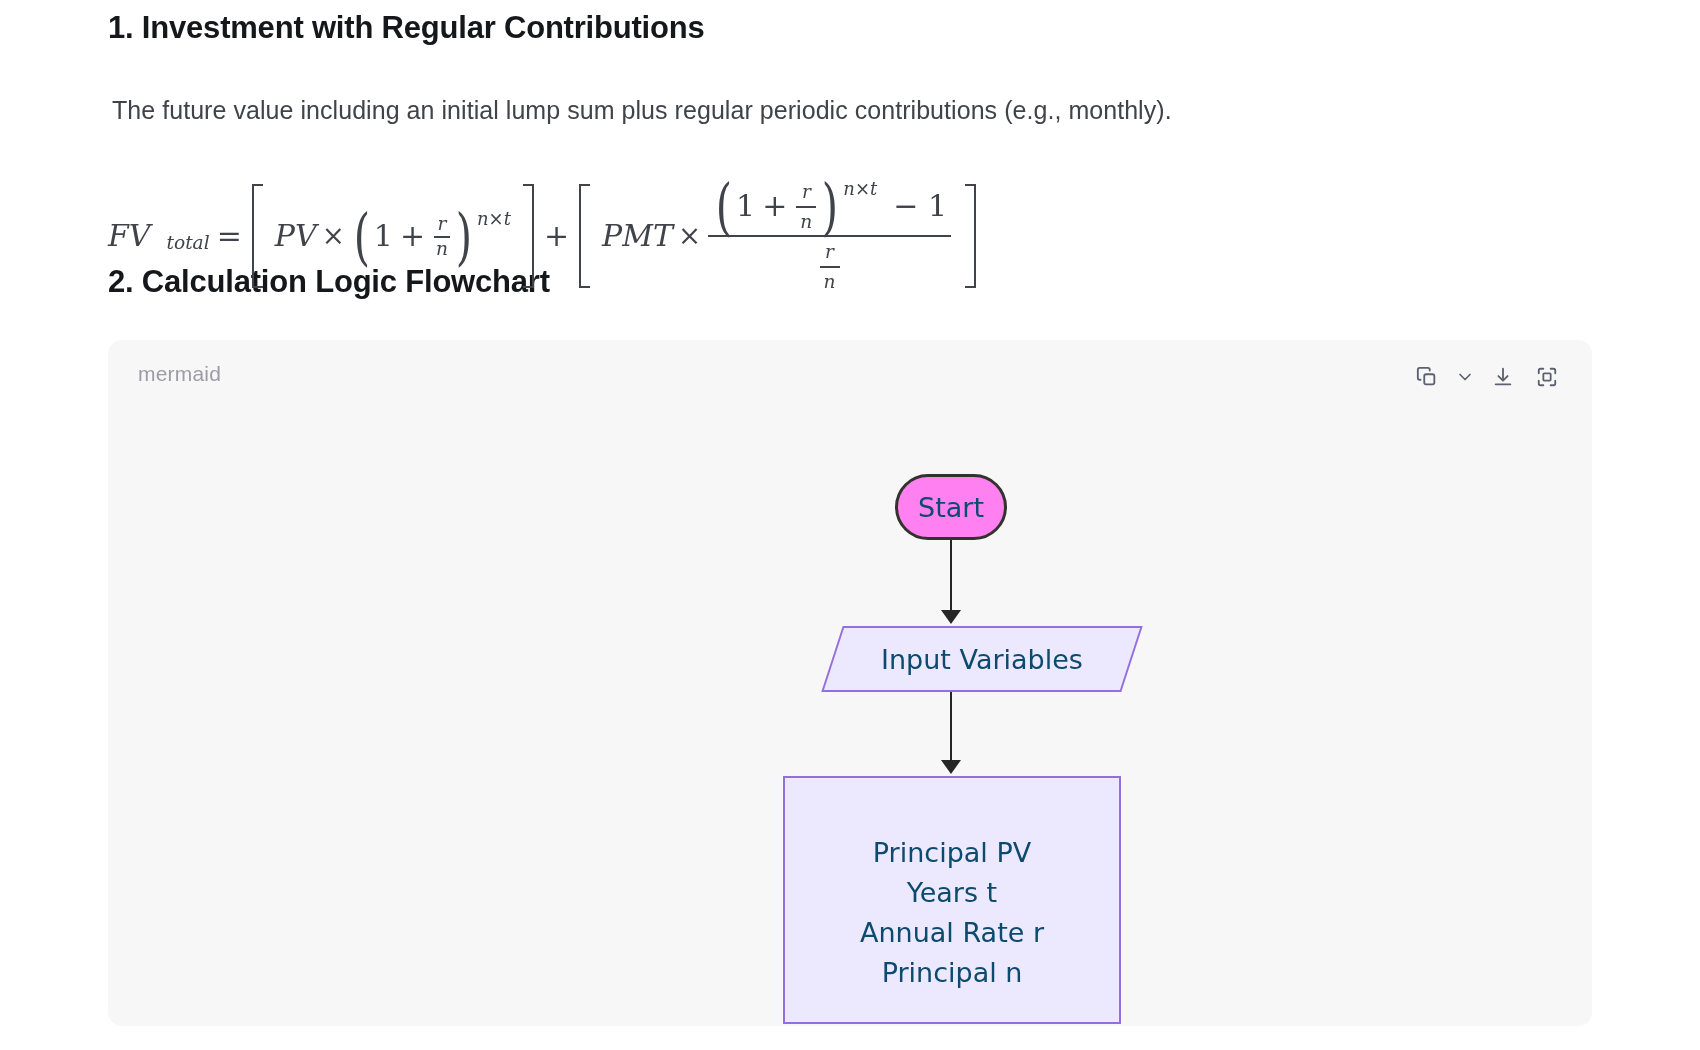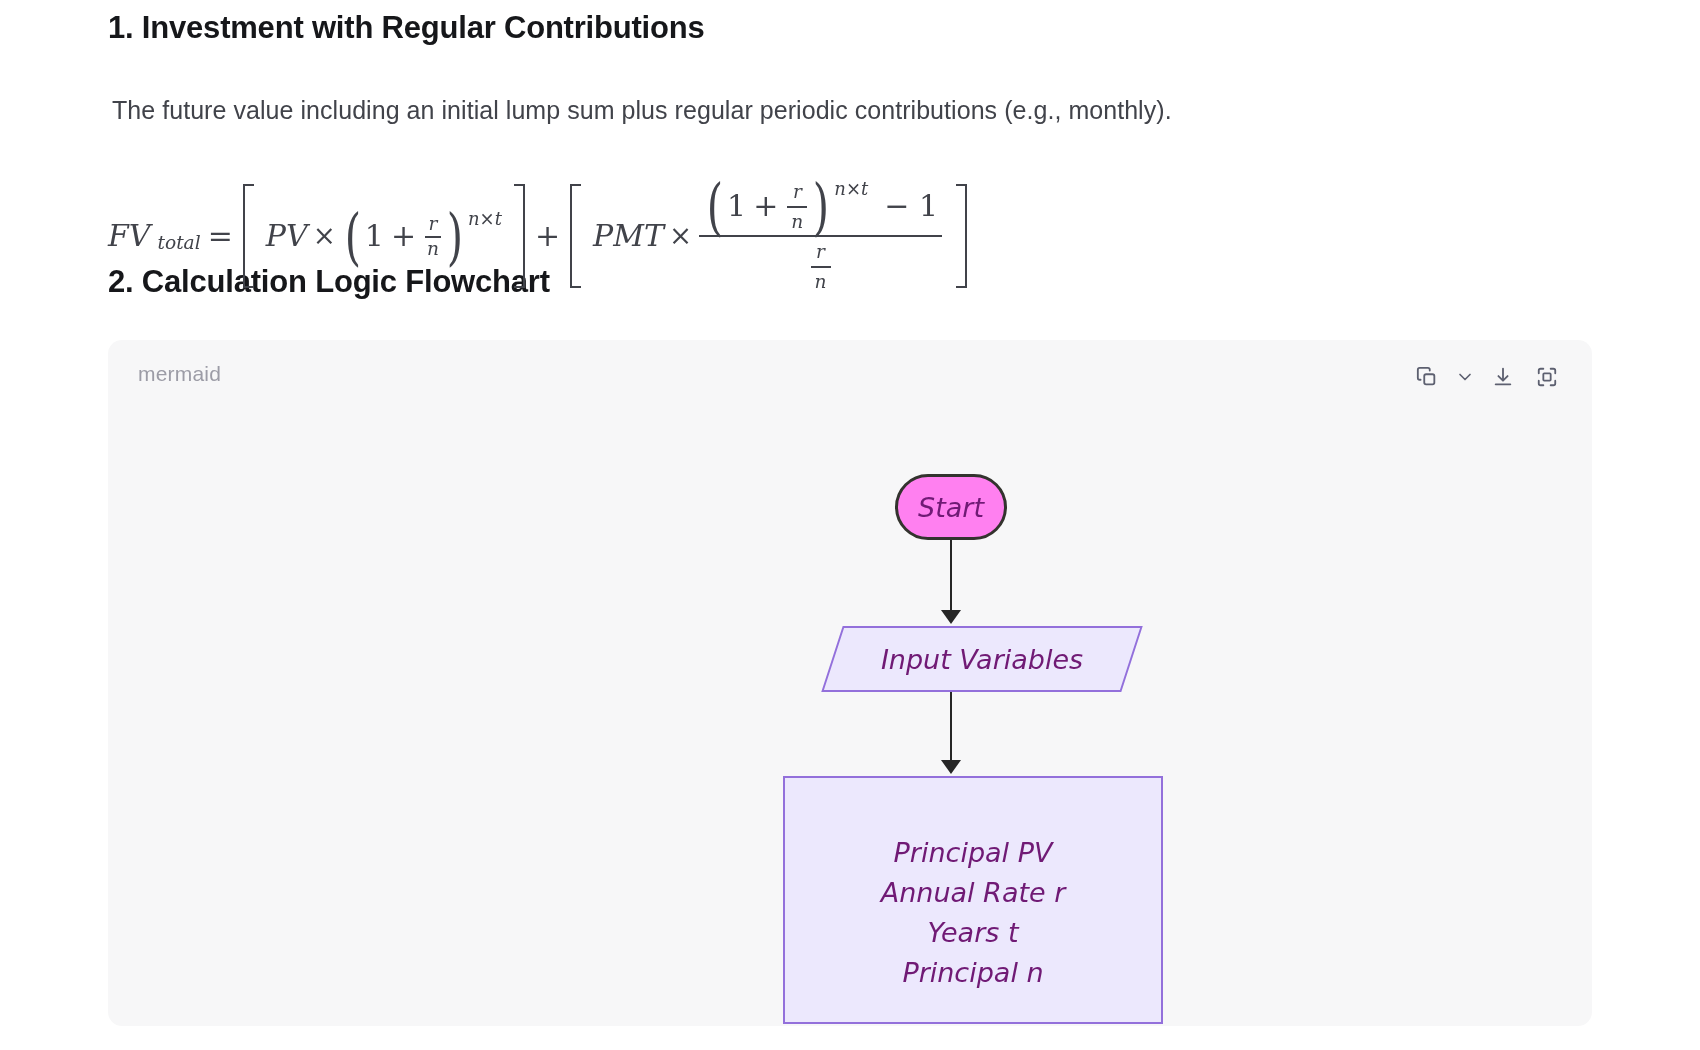--- a/index.html
+++ b/index.html
@@ -58,21 +58,21 @@
     align-items: center;
     white-space: nowrap;
     line-height: 1;
   }
   .math .up { font-style: normal; }
   .sub {
     font-size: 0.62em;
     vertical-align: sub;
     position: relative;
     top: 0.42em;
-    margin-left: 7px;
+    margin-left: 16px;
   }
   .sup {
     font-size: 0.60em;
     position: relative;
     top: -0.95em;
     margin-left: 1px;
   }
   .op { margin: 0 7px; font-style: normal; }
   .opx { margin: 0 5px; font-style: normal; font-size: 0.92em; }
 
@@ -211,22 +211,21 @@
     height: 620px;
   }
   .node {
     position: absolute;
     display: flex;
     align-items: center;
     justify-content: center;
     text-align: center;
     box-sizing: border-box;
     font-family: "DejaVu Sans", "Liberation Sans", sans-serif;
-    color: #701a75;
-    font-style: italic;
+    color: #0c4a6e;
   }
 
   .node-start {
     left: 787px;
     top: 70px;
     width: 112px;
     height: 66px;
     background: #ff80f0;
     border: 3.5px solid #33332e;
     border-radius: 34px;
@@ -246,21 +245,21 @@
     background: #ece8fd;
     border: 2px solid #9370db;
     transform: skewX(-18deg);
     box-sizing: border-box;
   }
   .node-input .lbl { position: relative; }
 
   .node-vars {
     left: 675px;
     top: 372px;
-    width: 380px;
+    width: 338px;
     height: 248px;
     background: #ece8fd;
     border: 2px solid #9370db;
     font-size: 27px;
     line-height: 1.48;
     align-items: flex-start;
     padding-top: 26px;
     flex-direction: column;
   }
   .node-vars .line { width: 100%; text-align: center; }
@@ -414,20 +413,20 @@
       <div class="node node-input">
         <span class="plg"></span>
         <span class="lbl">Input Variables</span>
       </div>
 
       <div class="edge" style="left:842px; top:288px; height:72px;"></div>
       <div class="arrowhead" style="left:833px; top:356px;"></div>
 
       <div class="node node-vars">
         <span class="line">Principal PV</span>
+        <span class="line">Years t</span>
         <span class="line">Annual Rate r</span>
-        <span class="line">Years t</span>
         <span class="line">Principal n</span>
       </div>
 
     </div>
   </div>
 </div>
 
 </body></html>

